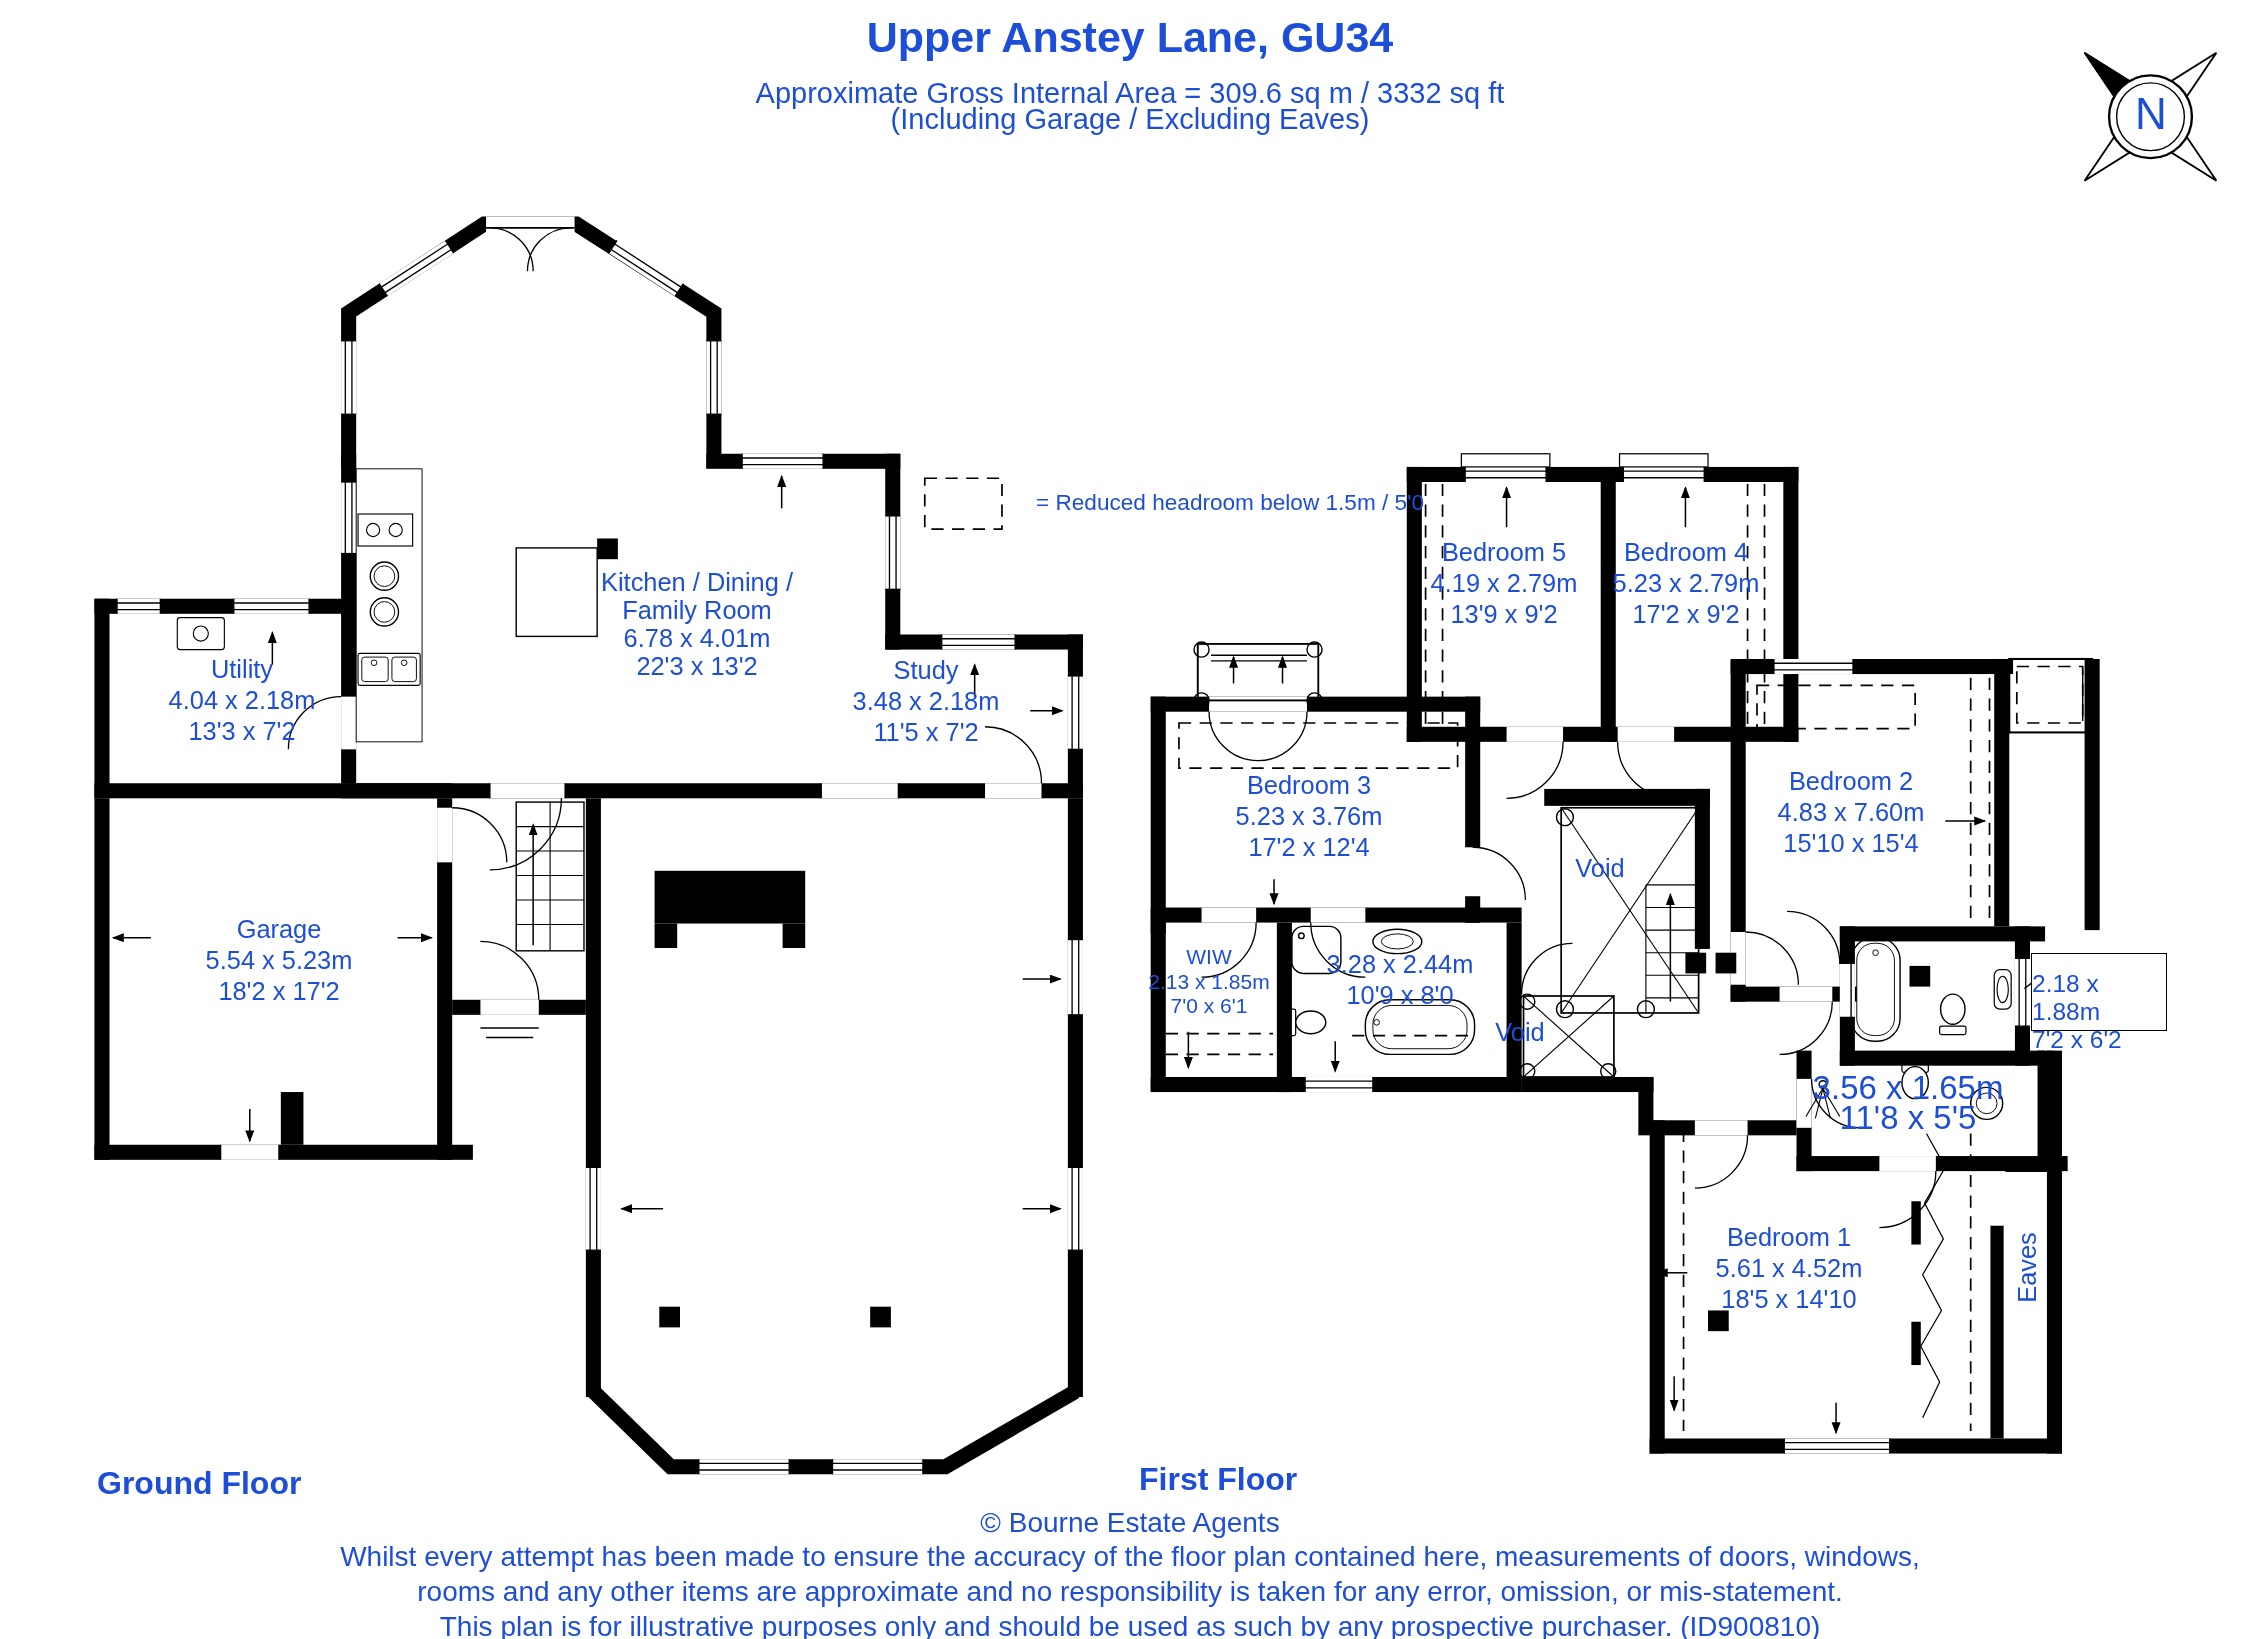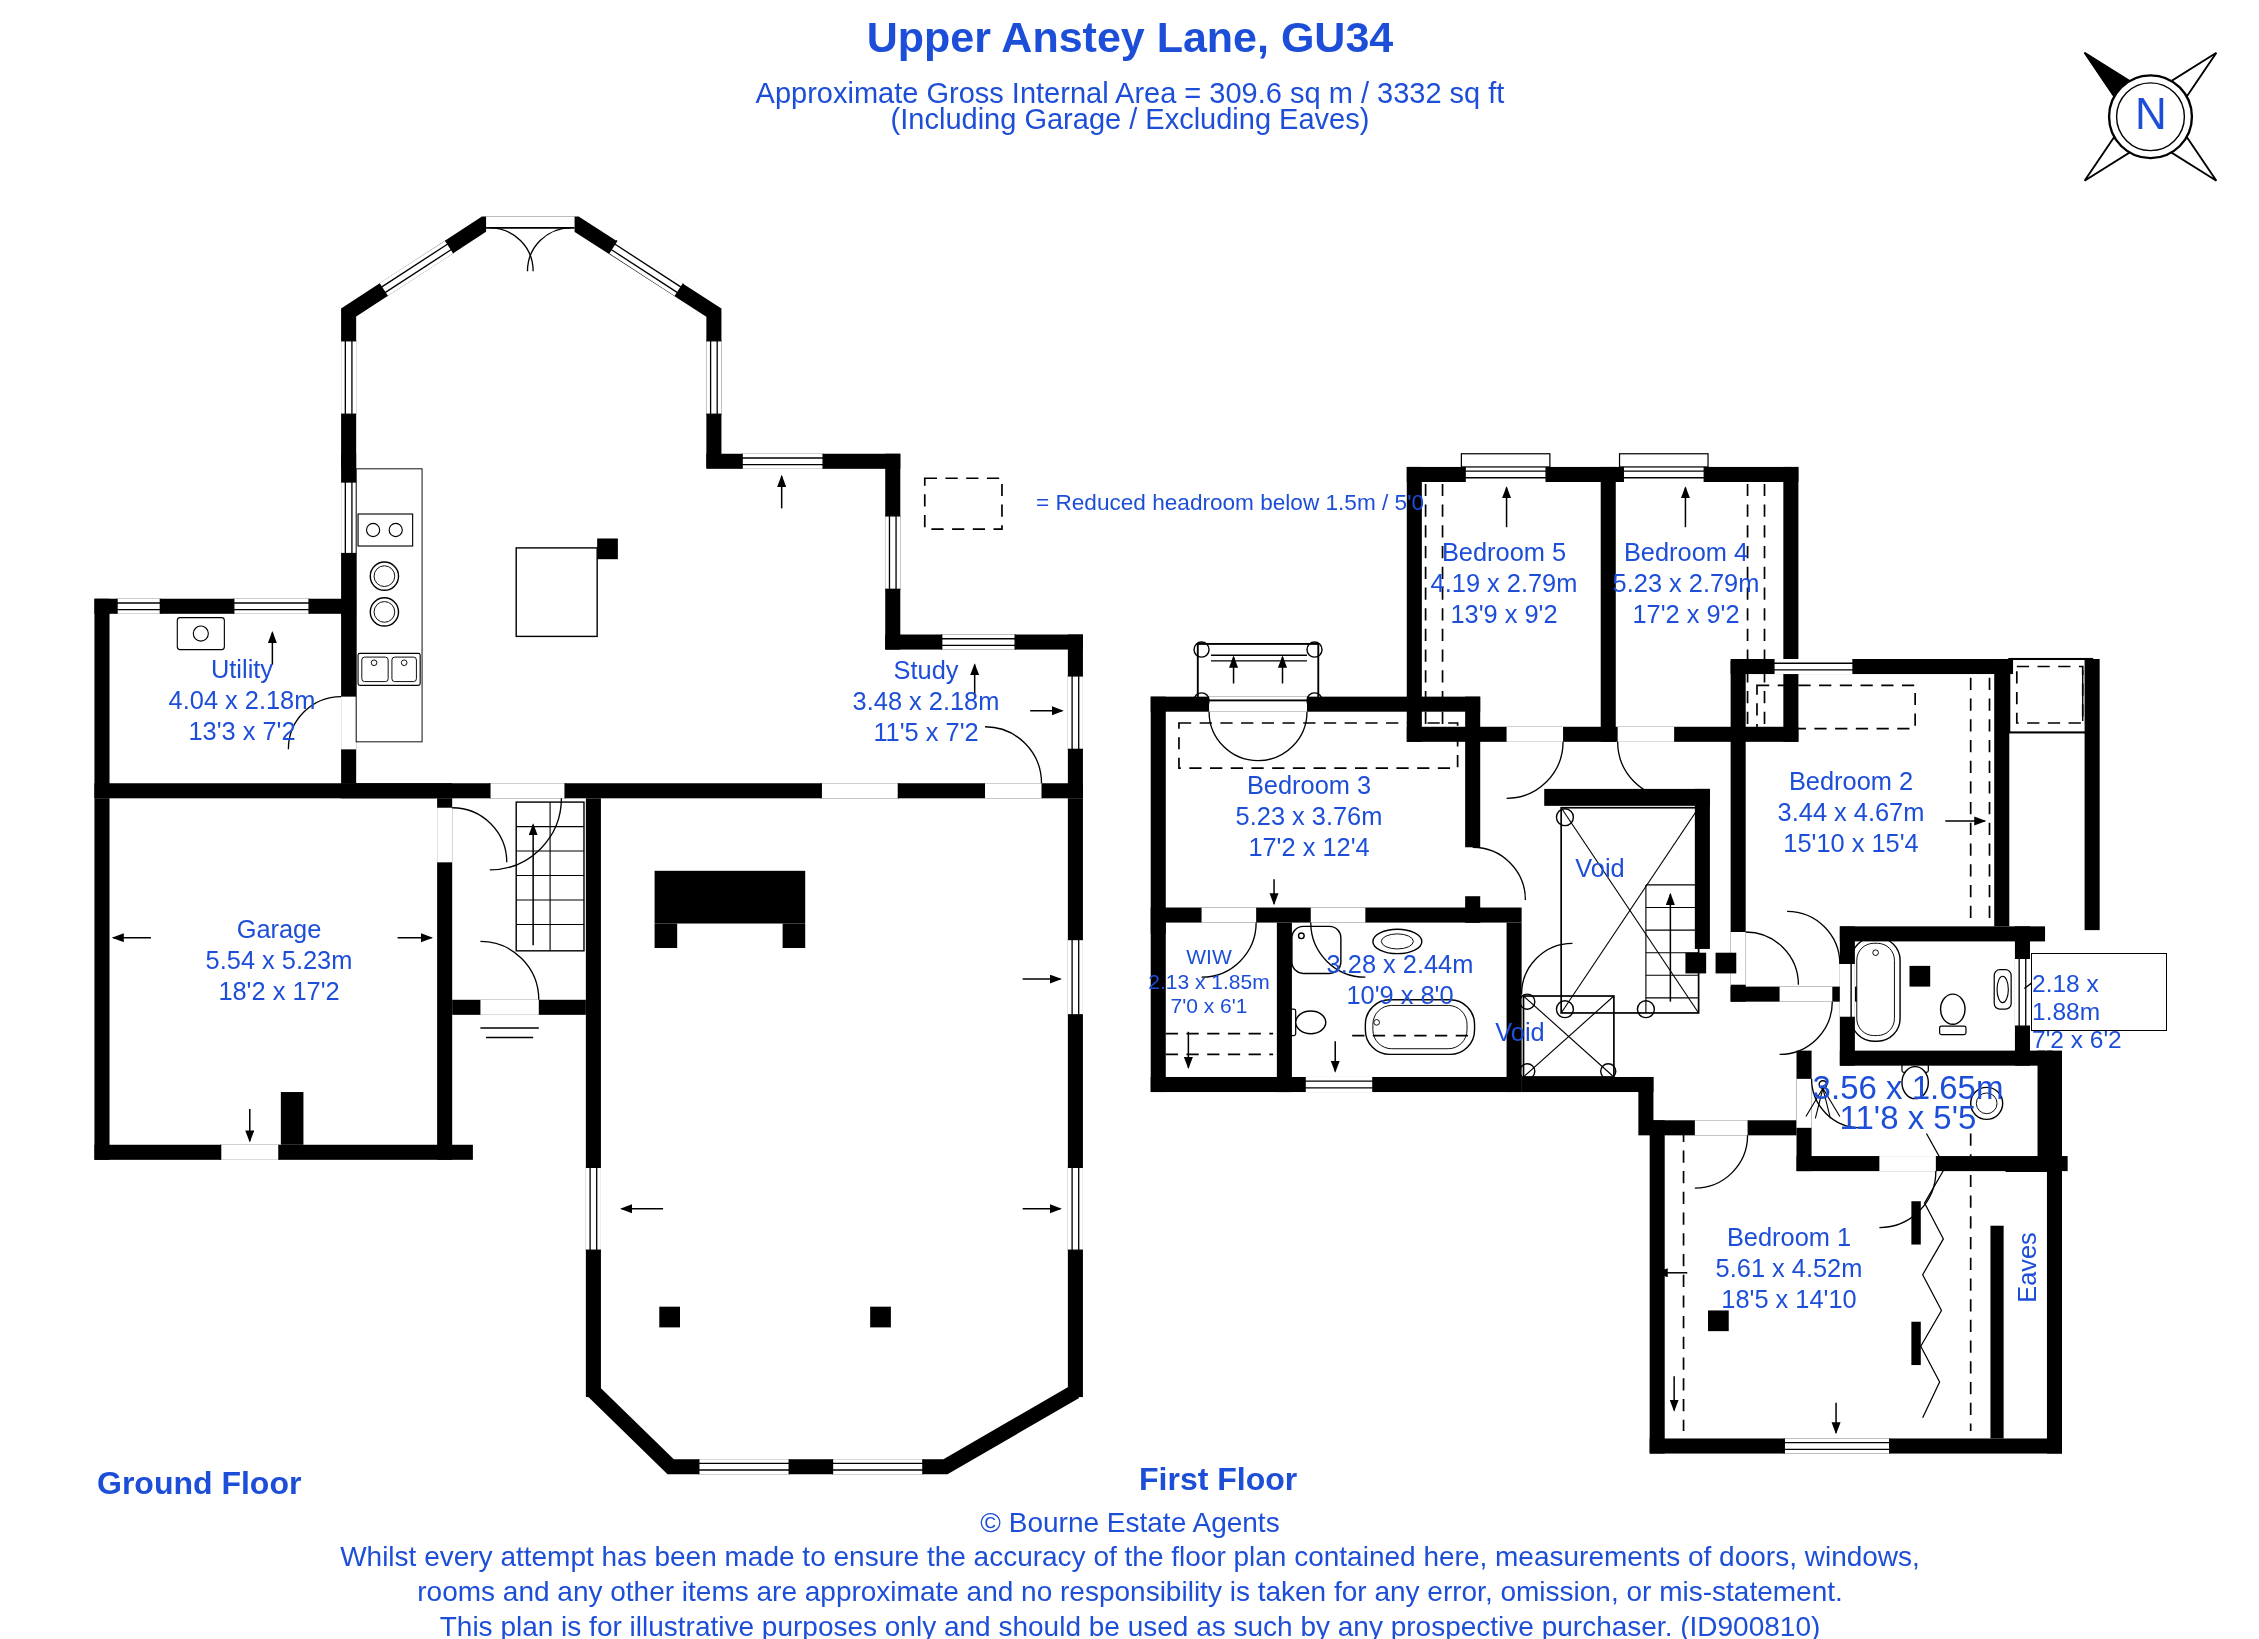--- a/index.html
+++ b/index.html
@@ -398,20 +398,26 @@
 
   <div class="compass-n" style="left:2151px;top:90px">N</div>
 
   <div class="legend-text" style="left:1036px;top:490px">= Reduced headroom below 1.5m / 5'0</div>
 
   <div class="lbl" style="left:242px;top:654px">
     <div>Utility</div>
     <div>4.04 x 2.18m</div>
     <div>13'3 x 7'2</div>
   </div>
+  <div class="lbl tight" style="left:697px;top:568px">
+    <div>Kitchen / Dining /</div>
+    <div>Family Room</div>
+    <div>6.78 x 4.01m</div>
+    <div>22'3 x 13'2</div>
+  </div>
   <div class="lbl" style="left:926px;top:655px">
     <div>Study</div>
     <div>3.48 x 2.18m</div>
     <div>11'5 x 7'2</div>
   </div>
   <div class="lbl" style="left:279px;top:914px">
     <div>Garage</div>
     <div>5.54 x 5.23m</div>
     <div>18'2 x 17'2</div>
   </div>
@@ -426,21 +432,21 @@
     <div>5.23 x 2.79m</div>
     <div>17'2 x 9'2</div>
   </div>
   <div class="lbl" style="left:1309px;top:770px">
     <div>Bedroom 3</div>
     <div>5.23 x 3.76m</div>
     <div>17'2 x 12'4</div>
   </div>
   <div class="lbl" style="left:1851px;top:766px">
     <div>Bedroom 2</div>
-    <div>3.44 x 4.67m</div>
+    <div>4.83 x 7.60m</div>
     <div>15'10 x 15'4</div>
   </div>
   <div class="lbl small" style="left:1209px;top:945px">
     <div>WIW</div>
     <div>2.13 x 1.85m</div>
     <div>7'0 x 6'1</div>
   </div>
   <div class="lbl" style="left:1400px;top:949px">
     <div>3.28 x 2.44m</div>
     <div>10'9 x 8'0</div>

